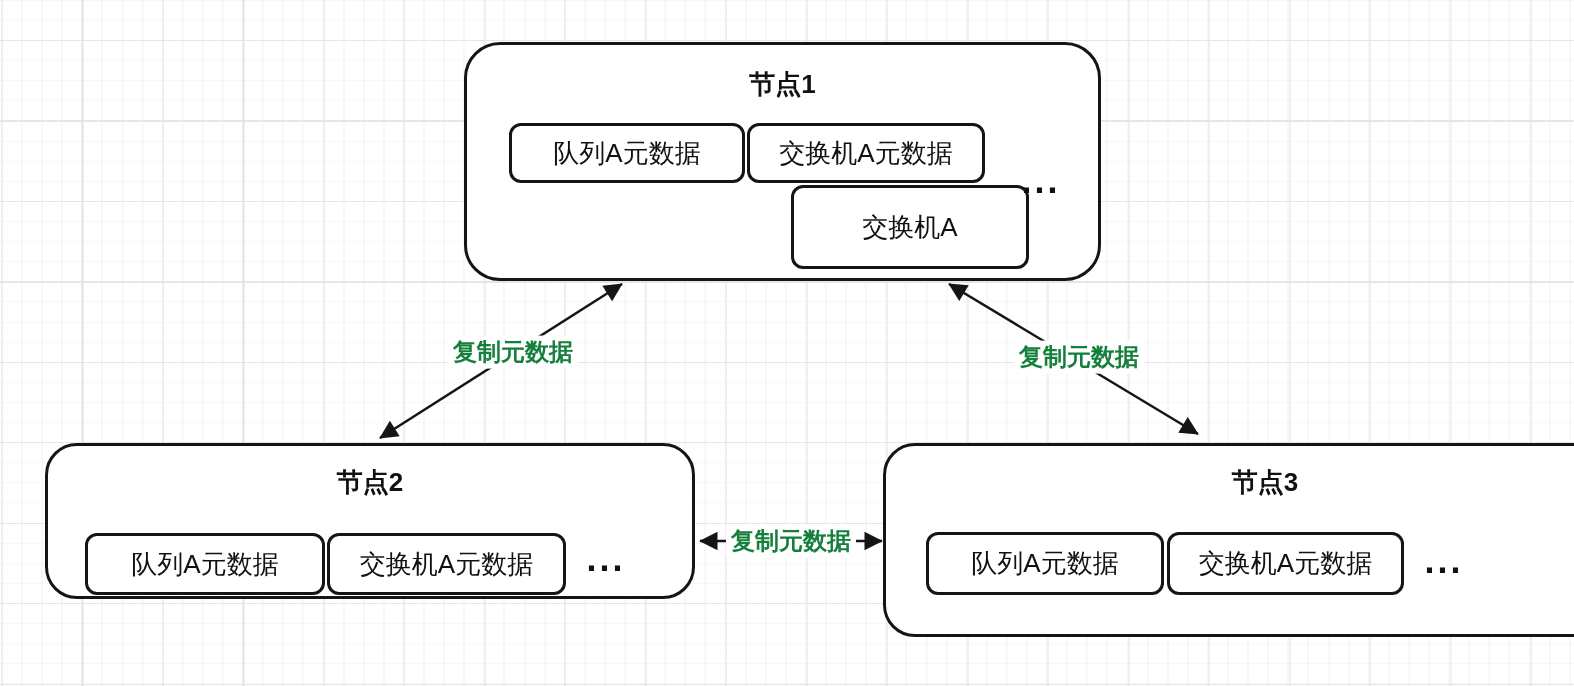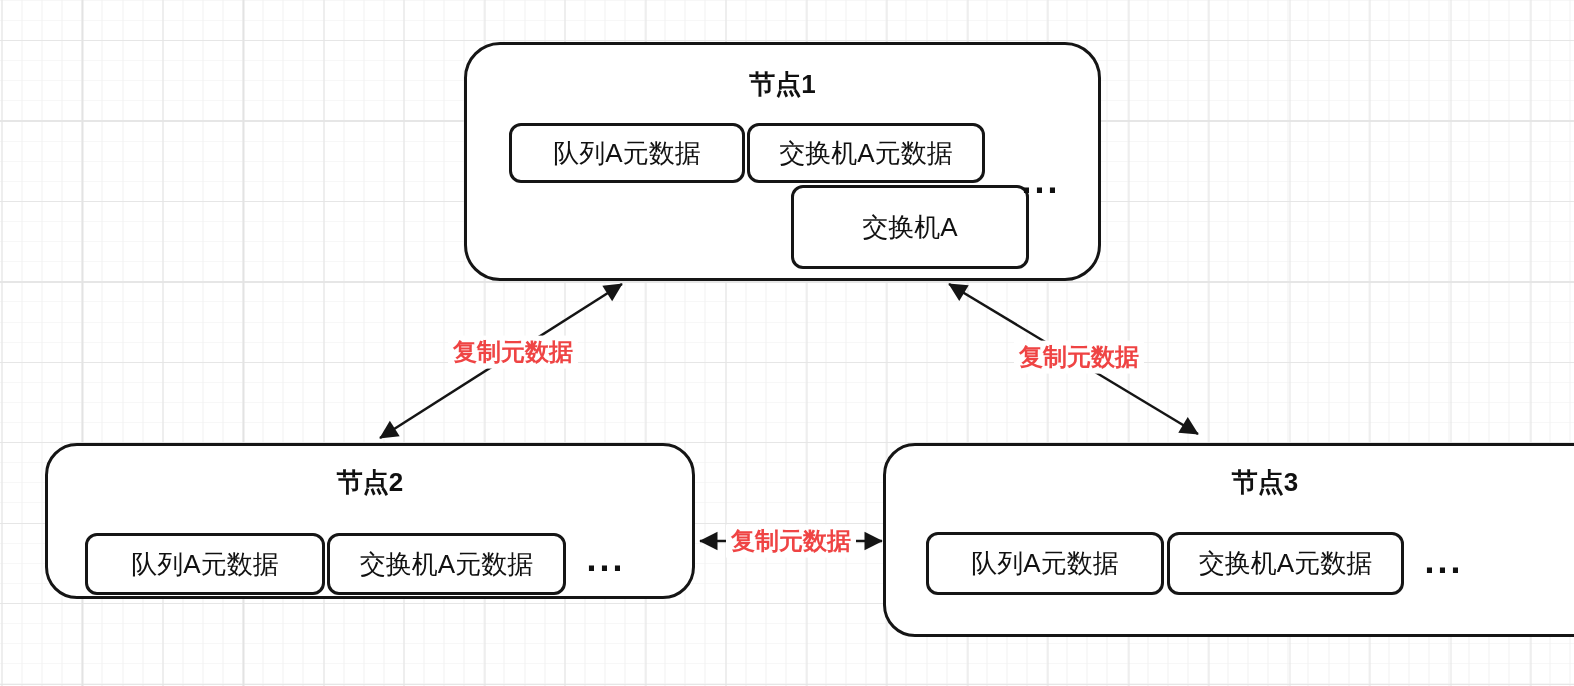--- a/index.html
+++ b/index.html
@@ -68,21 +68,21 @@
     height: 686px;
     pointer-events: none;
   }
   .edge-label {
     position: absolute;
     transform: translate(-50%, -50%);
     background: #ffffff;
     padding: 2px 5px;
     font-size: 24px;
     font-weight: 600;
-    color: #ef4444;
+    color: #15803d;
     white-space: nowrap;
     line-height: 1.2;
   }
 </style>
 </head>
 <body>
 
 <div class="canvas">
 
   <svg class="edge-layer" width="1574" height="686" viewBox="0 0 1574 686" xmlns="http://www.w3.org/2000/svg">

